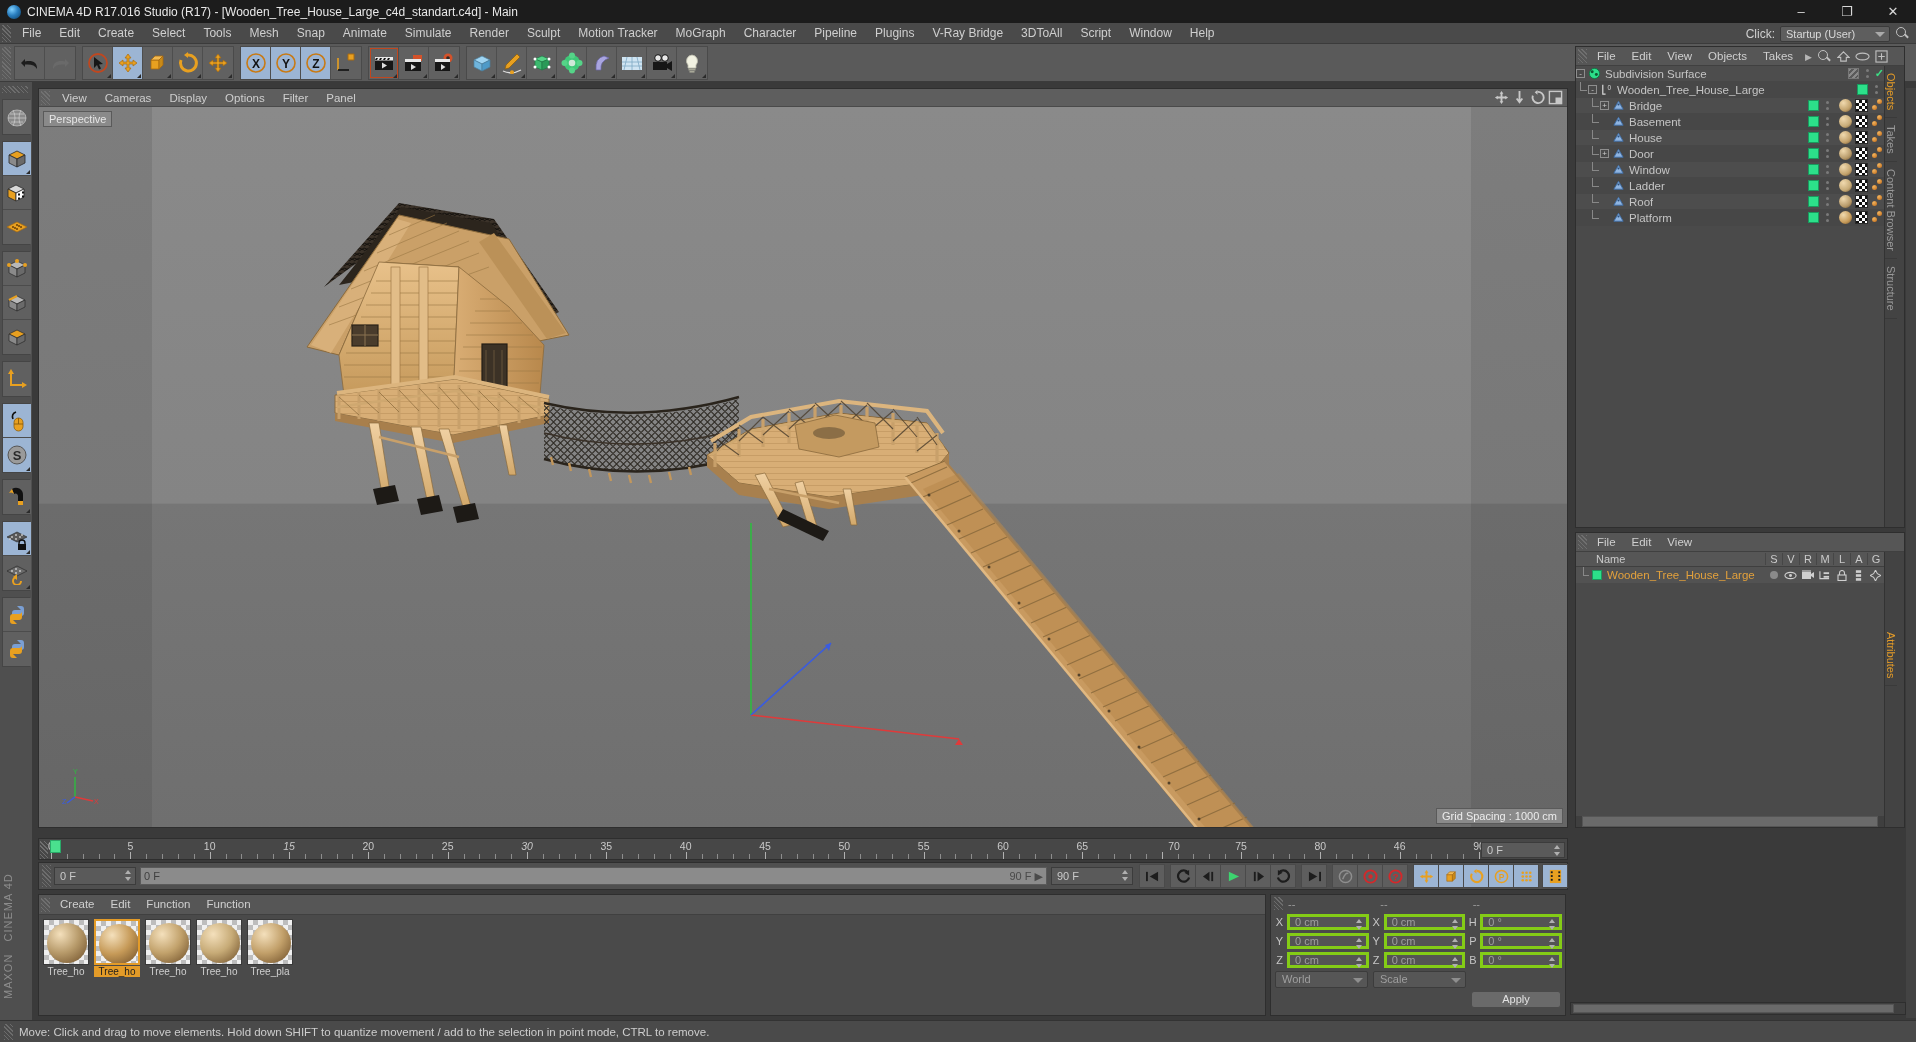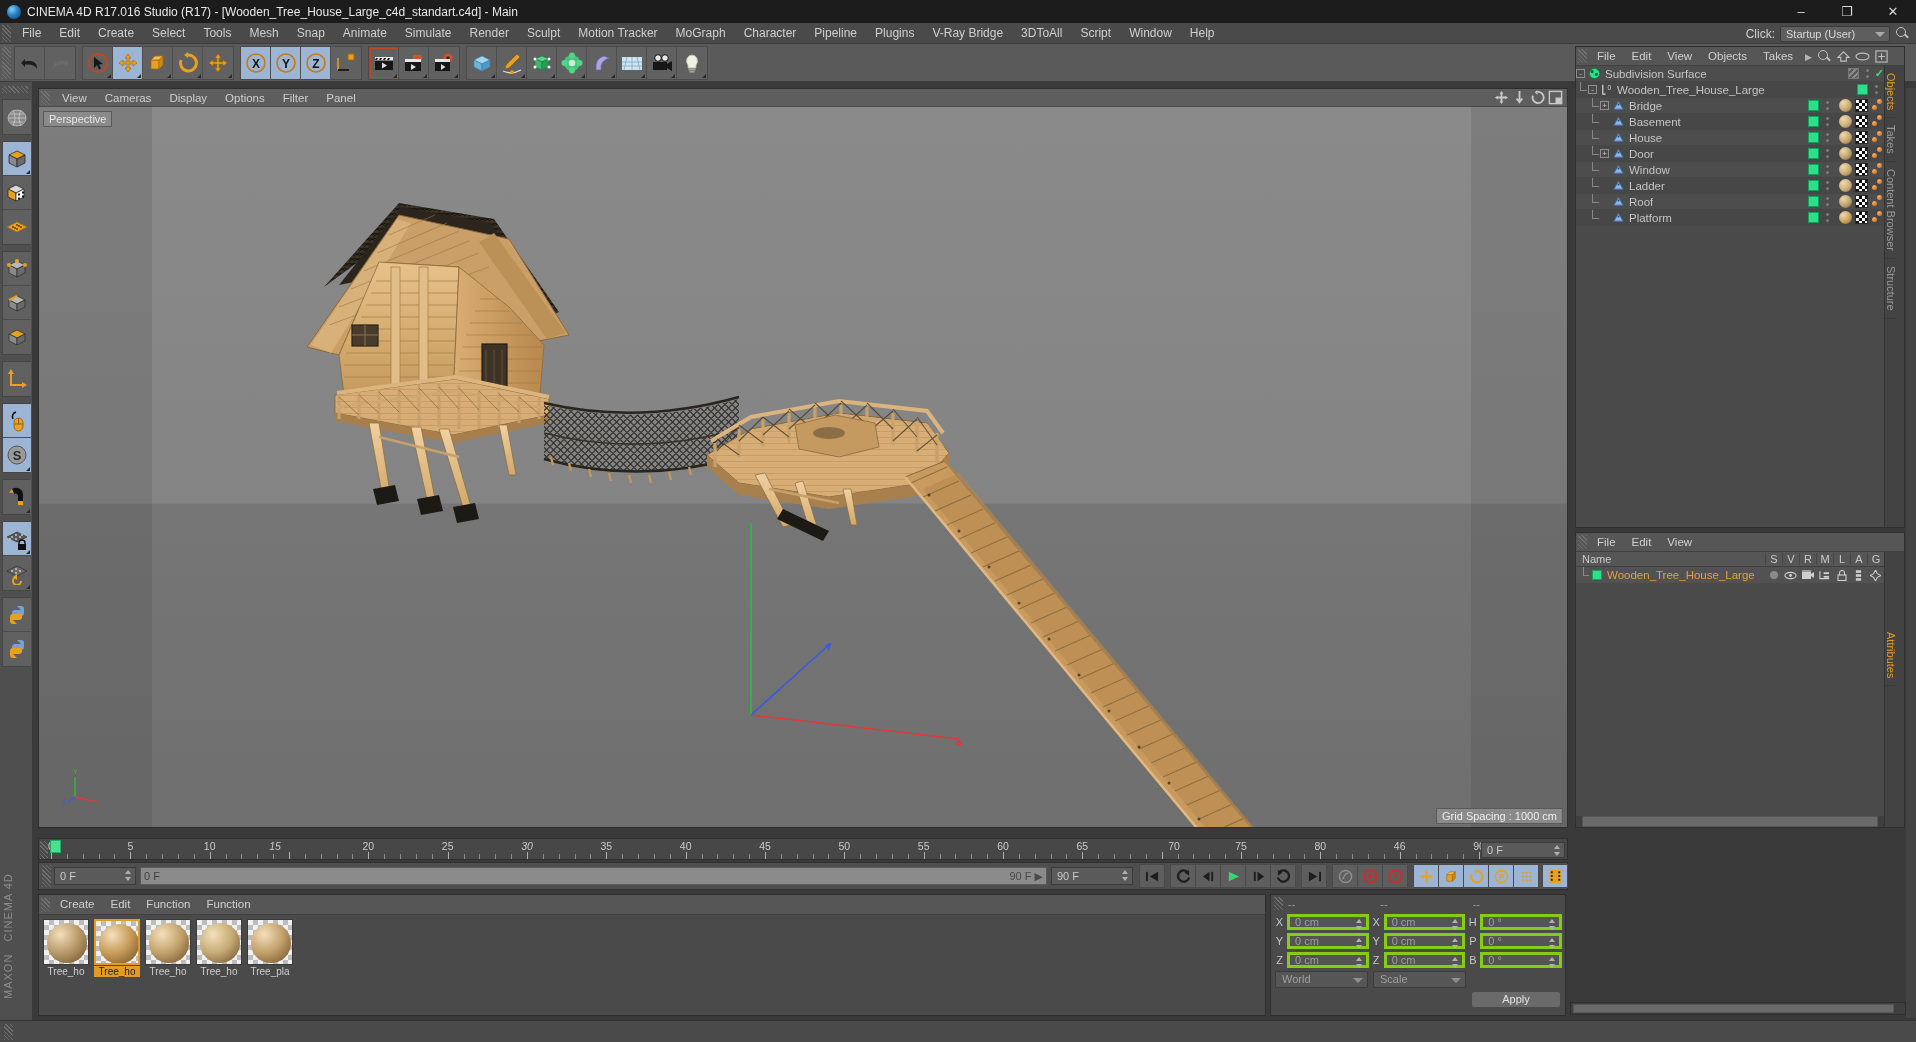--- a/index.html
+++ b/index.html
@@ -132,21 +132,21 @@
     border-left:1px solid #333; }
   .vtab { writing-mode:vertical-rl; font-size:11px; padding:7px 0; text-align:center;
     color:#9a9a9a; border-bottom:1px solid #3a3a3a; }
   .vtab.active { color:#e39b28; }
 
   
   #attrmgr { position:absolute; left:1575px; top:532px; width:330px; height:296px;
     background:#4a4a4a; border:1px solid #2e2e2e; }
   #attr-head { position:absolute; left:0; top:19px; right:20px; height:15px;
     background:#565656; display:flex; align-items:center; font-size:11px; border-bottom:1px solid #3f3f3f; }
-  #attr-head .nm { padding-left:6px; flex:1; color:#cacaca; }
+  #attr-head .nm { padding-left:20px; flex:1; color:#cacaca; }
   #attr-head .c { width:17px; text-align:center; color:#cacaca; border-left:1px solid #464646; }
   #attr-row { position:absolute; left:0; top:34px; right:20px; height:16px;
     background:#525252; display:flex; align-items:center; font-size:11.5px; }
   #attr-row .tline { width:16px; height:16px; position:relative; }
   #attr-row .tline::before { content:""; position:absolute; left:7px; top:0; width:1px; height:8px; background:#888; }
   #attr-row .tline::after { content:""; position:absolute; left:7px; top:8px; width:6px; height:1px; background:#888; }
   #attr-row .gsq { width:10px; height:10px; background:#2ce08a; border:1px solid #1a9a5e; margin-right:5px; }
   #attr-row .anm { color:#e3a13c; flex:1; }
   #attr-row .ic { width:17px; display:flex; align-items:center; justify-content:center; }
   #attr-vtabs { position:absolute; right:0; top:19px; width:20px; bottom:0; background:#434343;
@@ -1164,21 +1164,21 @@
 
 <div id="tl-ruler">
   <div class="rgrip"></div>
   <div id="tl-track">
       <div class="tick-lbl" style="left: 0px;">0</div>
       <div class="tick-mj" style="left: 0px;"></div>
       <div class="tick-lbl" style="left: 79.3333px;">5</div>
       <div class="tick-mj" style="left: 79.3333px;"></div>
       <div class="tick-lbl" style="left: 158.667px;">10</div>
       <div class="tick-mj" style="left: 158.667px;"></div>
-      <div class="tick-lbl" style="left: 224px; font-style: italic;">15</div>
+      <div class="tick-lbl" style="left: 238px; font-style: italic;">15</div>
       <div class="tick-mj" style="left: 238px;"></div>
       <div class="tick-lbl" style="left: 317.333px;">20</div>
       <div class="tick-mj" style="left: 317.333px;"></div>
       <div class="tick-lbl" style="left: 396.667px;">25</div>
       <div class="tick-mj" style="left: 396.667px;"></div>
       <div class="tick-lbl" style="left: 476px; font-style: italic;">30</div>
       <div class="tick-mj" style="left: 476px;"></div>
       <div class="tick-lbl" style="left: 555.333px;">35</div>
       <div class="tick-mj" style="left: 555.333px;"></div>
       <div class="tick-lbl" style="left: 634.667px;">40</div>
@@ -1544,13 +1544,14 @@
 <div id="mat-scroll">
     <div class="thumb"></div>
   </div>
 
 <div id="rightstrip">
   <div id="rt-label"></div>
 </div>
 
 <div id="statusbar">
   <div class="grip"></div>
+  <div id="status-text">Move: Click and drag to move elements. Hold down SHIFT to quantize movement / add to the selection in point mode, CTRL to remove.</div>
 </div>
 
 </body></html>

